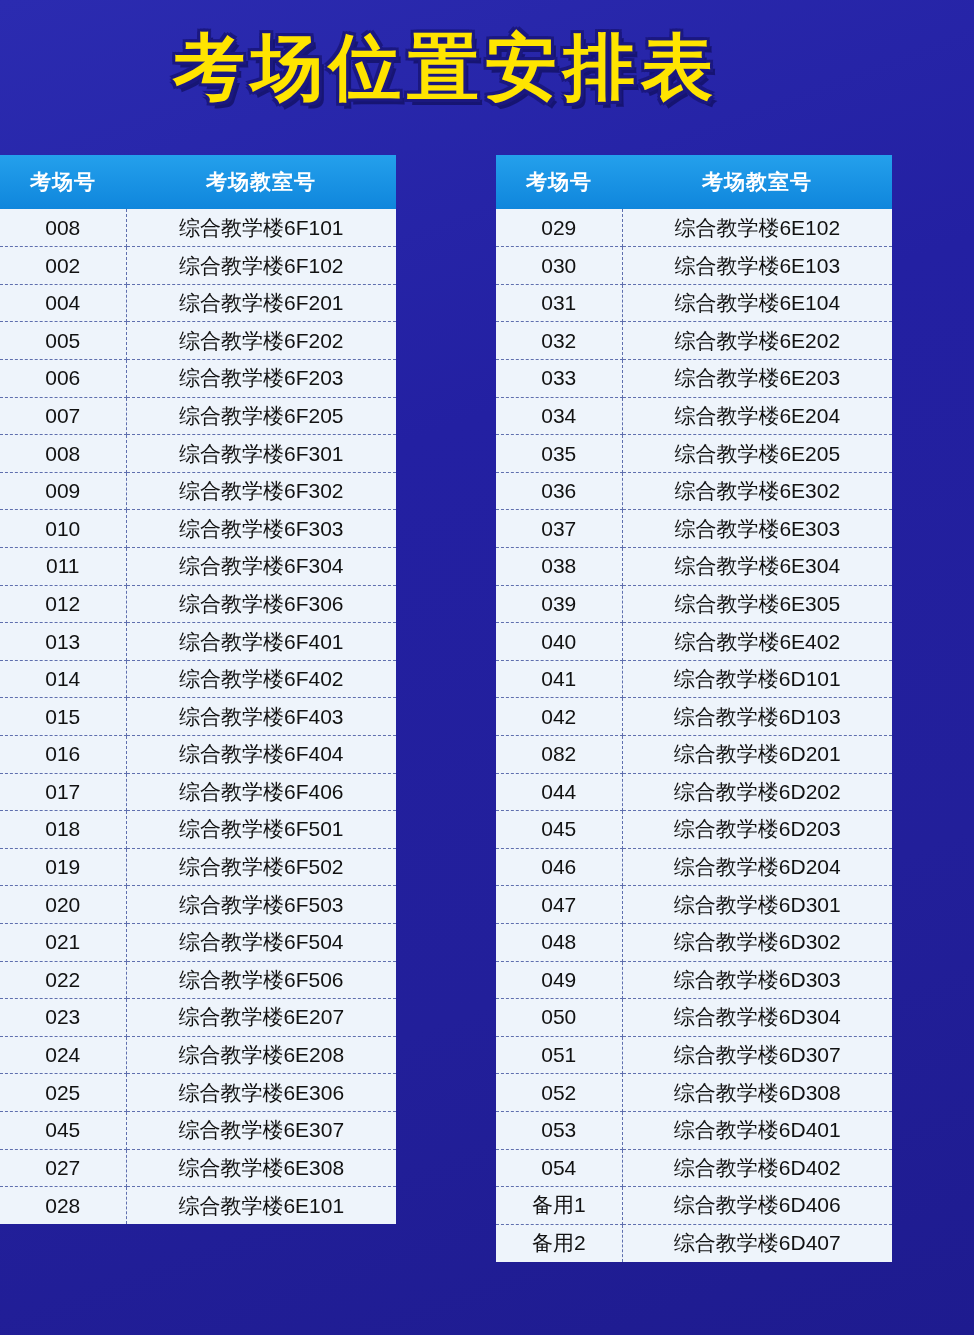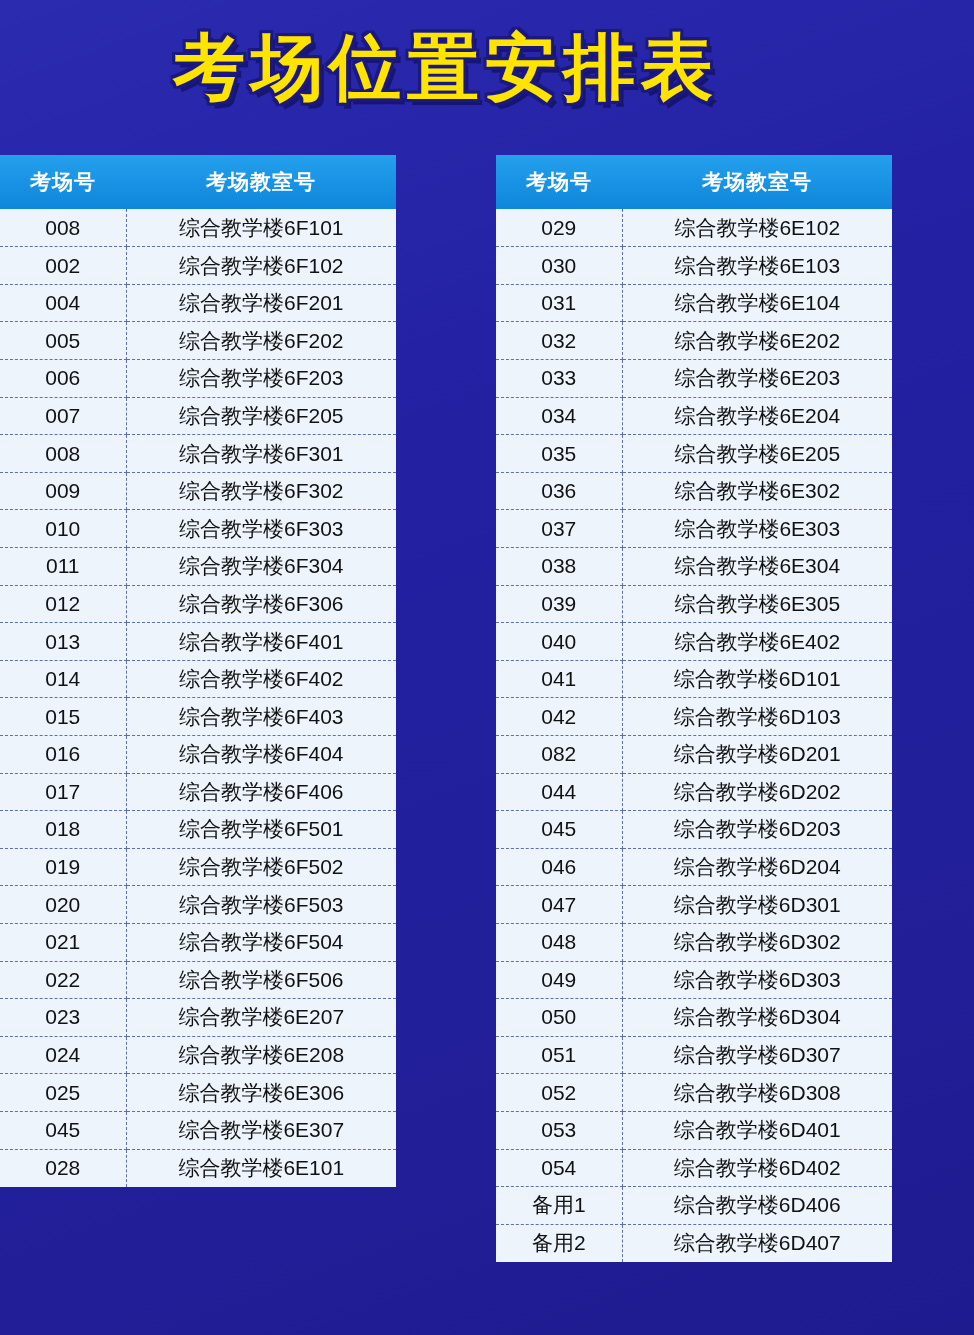--- a/index.html
+++ b/index.html
@@ -196,20 +196,24 @@
             </tr>
             <tr>
               <td class="cell-no">025</td>
               <td class="cell-room">综合教学楼6E306</td>
             </tr>
             <tr>
               <td class="cell-no">045</td>
               <td class="cell-room">综合教学楼6E307</td>
             </tr>
             <tr>
+              <td class="cell-no">027</td>
+              <td class="cell-room">综合教学楼6E308</td>
+            </tr>
+            <tr>
               <td class="cell-no">028</td>
               <td class="cell-room">综合教学楼6E101</td>
             </tr>
           </tbody>
       </table>
     </div>
 
     <div class="table-wrap">
       <table>
         <thead>

